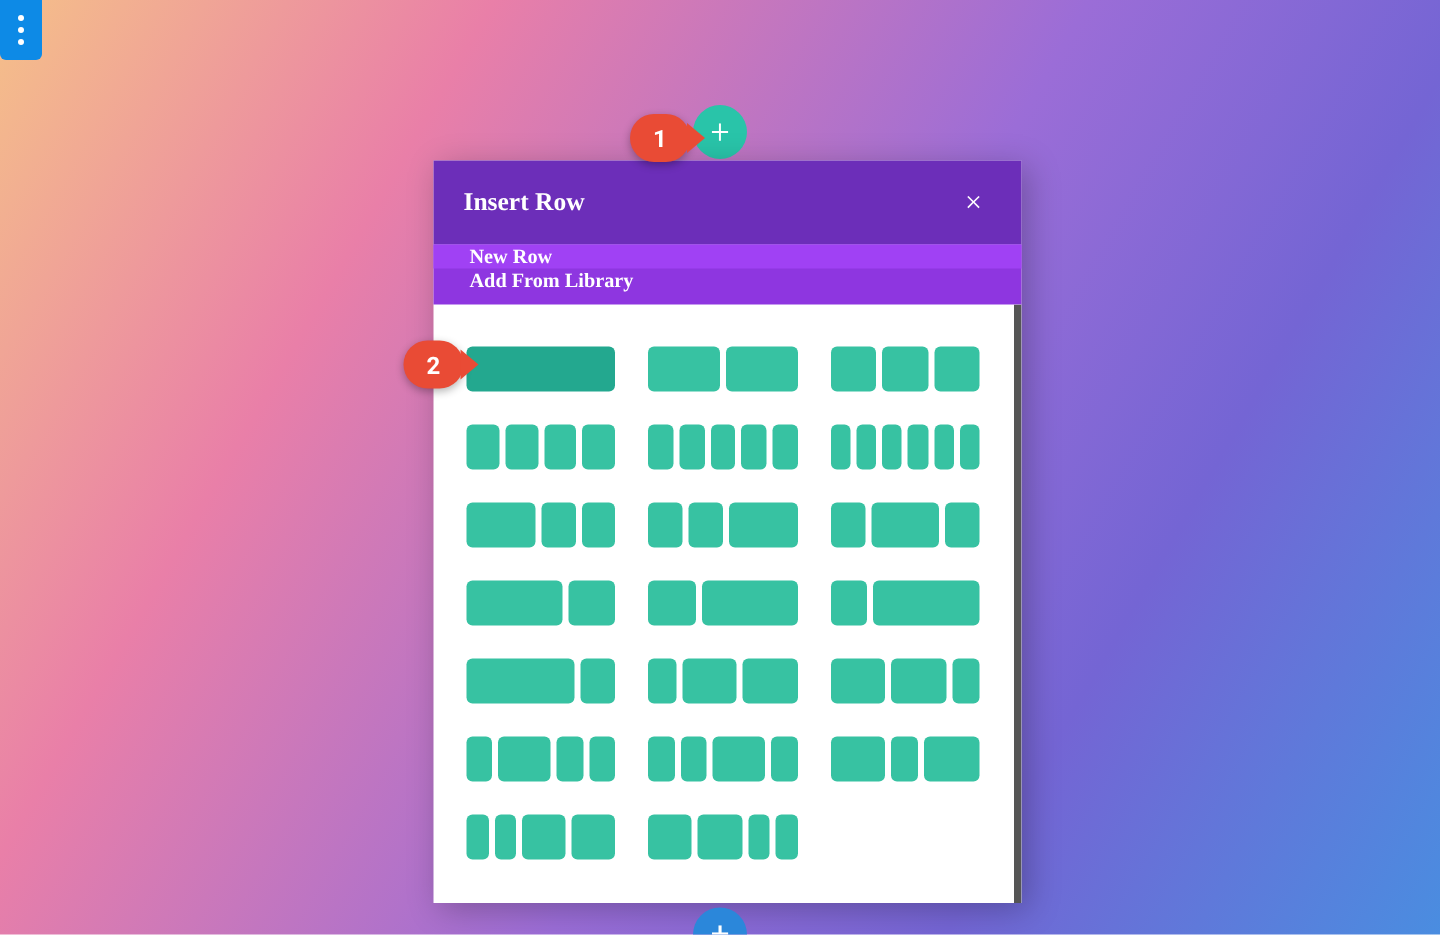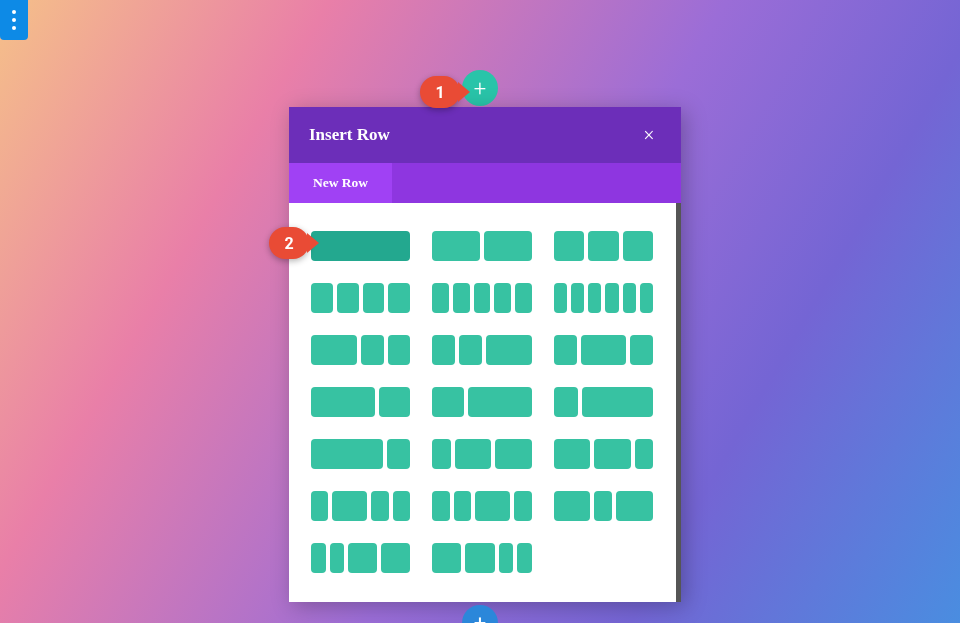--- a/index.html
+++ b/index.html
@@ -104,20 +104,21 @@
       height: 24px;
       display: flex;
       align-items: center;
       justify-content: center;
     }
 
     .modal-tabs {
       height: 40px;
       background: #8e36e0;
       display: flex;
+      flex-direction: column;
     }
     .tab {
       padding: 0 24px;
       display: flex;
       align-items: center;
       color: #fff;
       font-size: 13.5px;
       font-weight: 600;
       cursor: pointer;
     }
@@ -212,20 +213,21 @@
 
 <div class="modal">
   <div class="modal-header">
     <div class="modal-title">Insert Row</div>
     <div class="modal-close">
       <span>×</span>
     </div>
   </div>
   <div class="modal-tabs">
     <div class="tab active">New Row</div>
+    <div class="tab">Add From Library</div>
   </div>
   <div class="modal-body">
     <div class="layout-grid" id="layout-grid">
         <div class="layout-option hovered">
           <div class="col" style="flex: 1 1 0%;"></div>
         </div>
         <div class="layout-option">
           <div class="col" style="flex: 1 1 0%;"></div>
           <div class="col" style="flex: 1 1 0%;"></div>
         </div>

